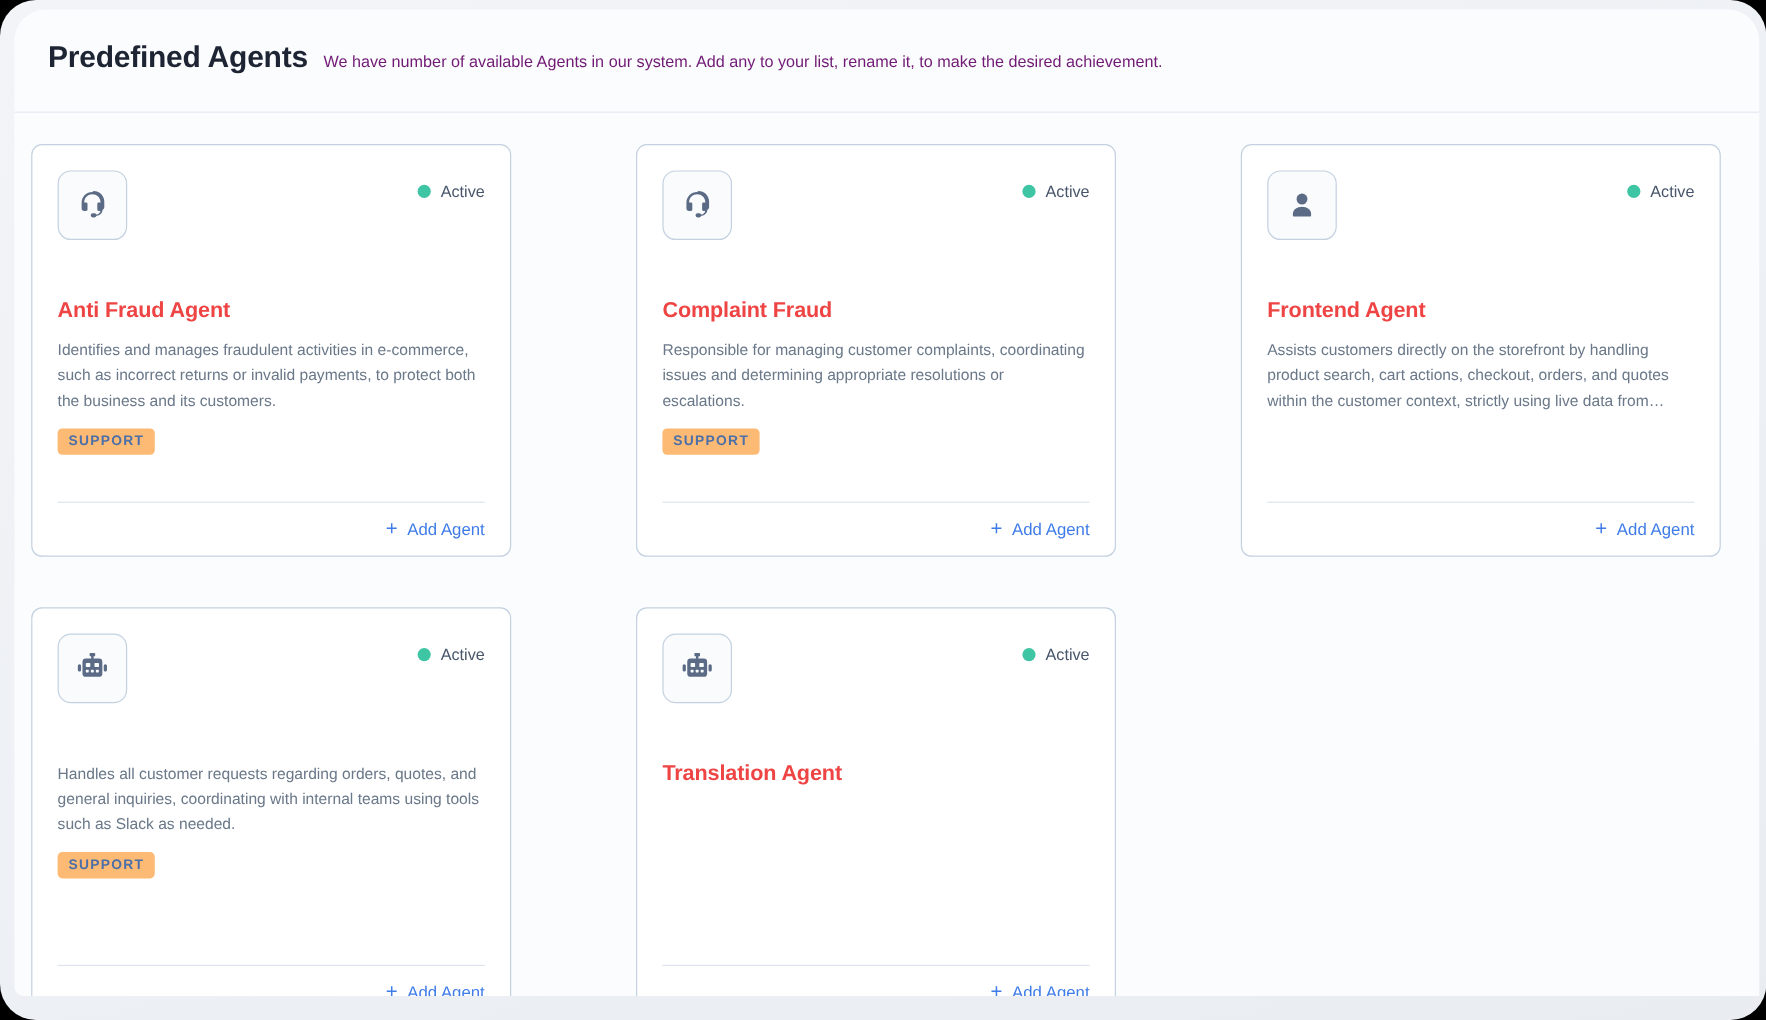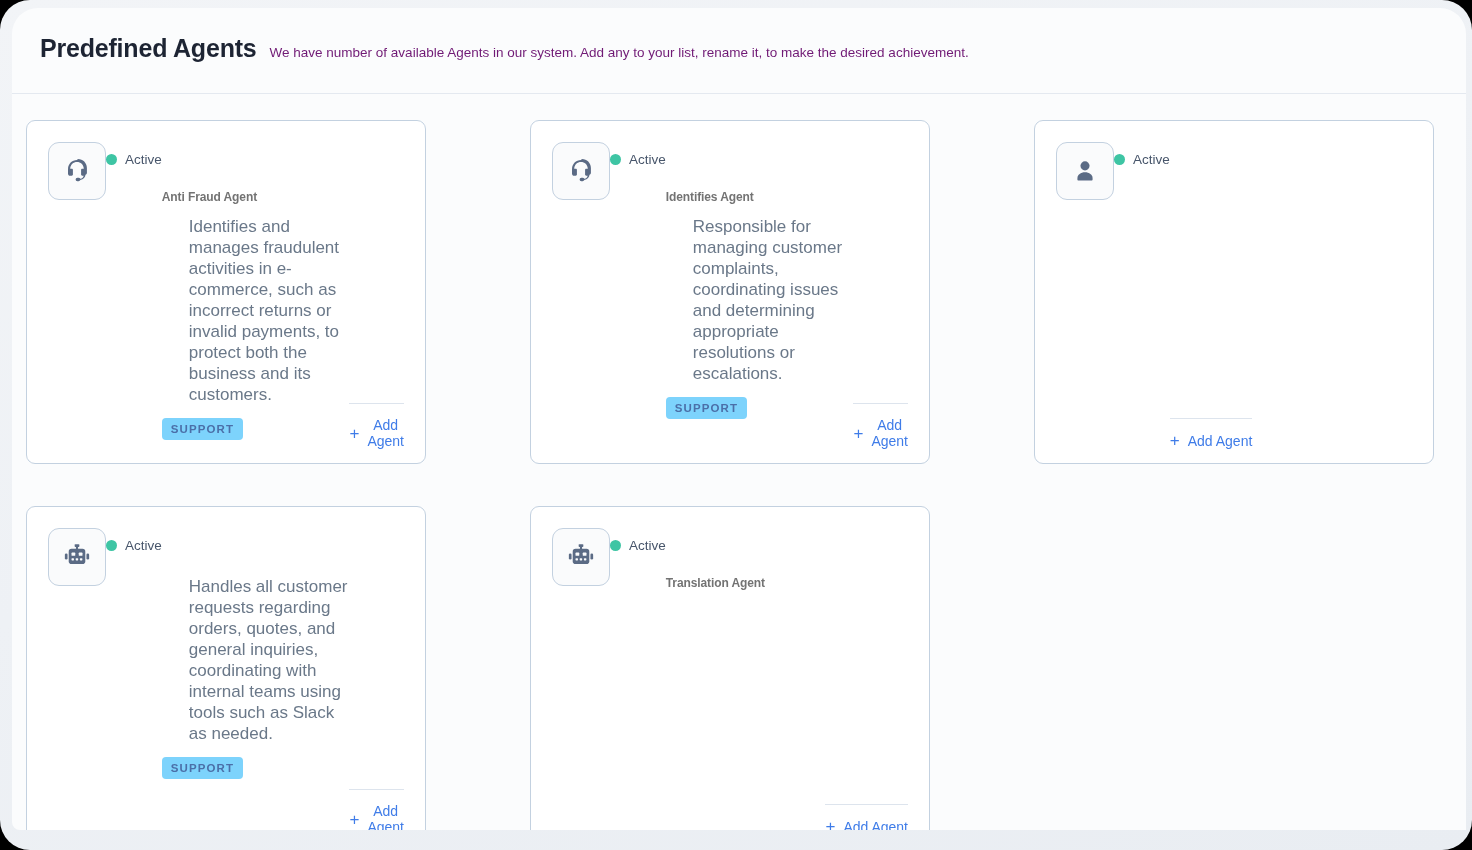--- a/index.html
+++ b/index.html
@@ -91,21 +91,21 @@
 
   .agent-card {
     width: 400px;
     margin-right: 104px;
     margin-bottom: 42px;
     background: #ffffff;
     border: 1px solid #c3d1e0;
     border-radius: 9px;
     padding: 21px 21px 0 21px;
     display: flex;
-    flex-direction: row;
+    flex-direction: column;
     min-height: 338px;
   }
 
   .agent-card.tall { min-height: 344px; }
 
   .agent-card:nth-child(3n) { margin-right: 0; }
 
   
   .card-top {
     display: flex;
@@ -143,40 +143,39 @@
 
   .status-label {
     font-size: 13.5px;
     color: #48566b;
   }
 
   
   .card-body { padding-top: 48px; flex: 1 1 auto; }
 
   .agent-name {
-    font-size: 12px;
+    font-size: 18px;
     font-weight: bold;
-    color: #737373;
+    color: #ef4444;
     letter-spacing: -0.1px;
     margin-bottom: 12px;
   }
 
   .agent-desc {
-    font-size: 17px;
+    font-size: 13px;
     line-height: 21px;
     color: #6a7889;
     max-width: 360px;
-    margin-left: 27px;
   }
 
   .tag-row { margin-top: 13px; min-height: 24px; }
 
   .agent-tag {
     display: inline-block;
-    background: #7dd3fc;
+    background: #fdba74;
     color: #4b6fa8;
     font-size: 11.5px;
     font-weight: bold;
     letter-spacing: 1.1px;
     padding: 5px 9px 5px 9px;
     border-radius: 4px;
   }
 
   
   .card-footer {
@@ -256,21 +255,21 @@
                   <path d="M12 2.6c-4.3 0-7.7 3.4-7.7 7.6v4.1c0 1 .8 1.8 1.8 1.8h1.4c.6 0 1-.4 1-1V11c0-.6-.4-1-1-1H6.2v-.1C6.3 6.5 8.9 4.2 12 4.2s5.7 2.3 5.8 5.7V10h-1.3c-.6 0-1 .4-1 1v4.1c0 .6.4 1 1 1h1.2c-.2 1.3-1.1 2.3-2.9 2.6a1.5 1.5 0 0 0-1.4-1h-1.1a1.5 1.5 0 0 0 0 3h1.1c.6 0 1.2-.4 1.4-1 2.9-.4 4.3-2.2 4.5-4.4.7-.3 1.2-1 1.2-1.8v-4.1c0-4.2-3.4-7.6-7.7-7.6z"></path>
                 </svg>
               </span>
             </div>
             <div class="status-wrap">
               <span class="status-dot"></span>
               <span class="status-label">Active</span>
             </div>
           </div>
           <div class="card-body">
-            <div class="agent-name">Identifies Agent</div>
+            <div class="agent-name">Complaint Fraud</div>
             <div class="agent-desc">Responsible for managing customer complaints, coordinating issues and determining appropriate resolutions or escalations.</div>
             <div class="tag-row"><span class="agent-tag">SUPPORT</span></div>
           </div>
           <div class="card-footer">
             <button class="add-agent-btn">
               <span class="plus-icon">+</span>
               <span>Add Agent</span>
             </button>
           </div>
         </div>
@@ -281,20 +280,25 @@
                 <svg width="28" height="28" viewBox="0 0 24 24" fill="#5b6b85">
                   <circle cx="12" cy="7.6" r="3.9"></circle>
                   <path d="M12 13.1c-3.6 0-6.5 2.2-6.5 4.9v1.4c0 .4.3.7.7.7h11.6c.4 0 .7-.3.7-.7v-1.4c0-2.7-2.9-4.9-6.5-4.9z"></path>
                 </svg>
               </span>
             </div>
             <div class="status-wrap">
               <span class="status-dot"></span>
               <span class="status-label">Active</span>
             </div>
+          </div>
+          <div class="card-body">
+            <div class="agent-name">Frontend Agent</div>
+            <div class="agent-desc">Assists customers directly on the storefront by handling product search, cart actions, checkout, orders, and quotes within the customer context, strictly using live data from…</div>
+            <div class="tag-row"></div>
           </div>
           <div class="card-footer">
             <button class="add-agent-btn">
               <span class="plus-icon">+</span>
               <span>Add Agent</span>
             </button>
           </div>
         </div>
         <div class="agent-card">
           <div class="card-top">

